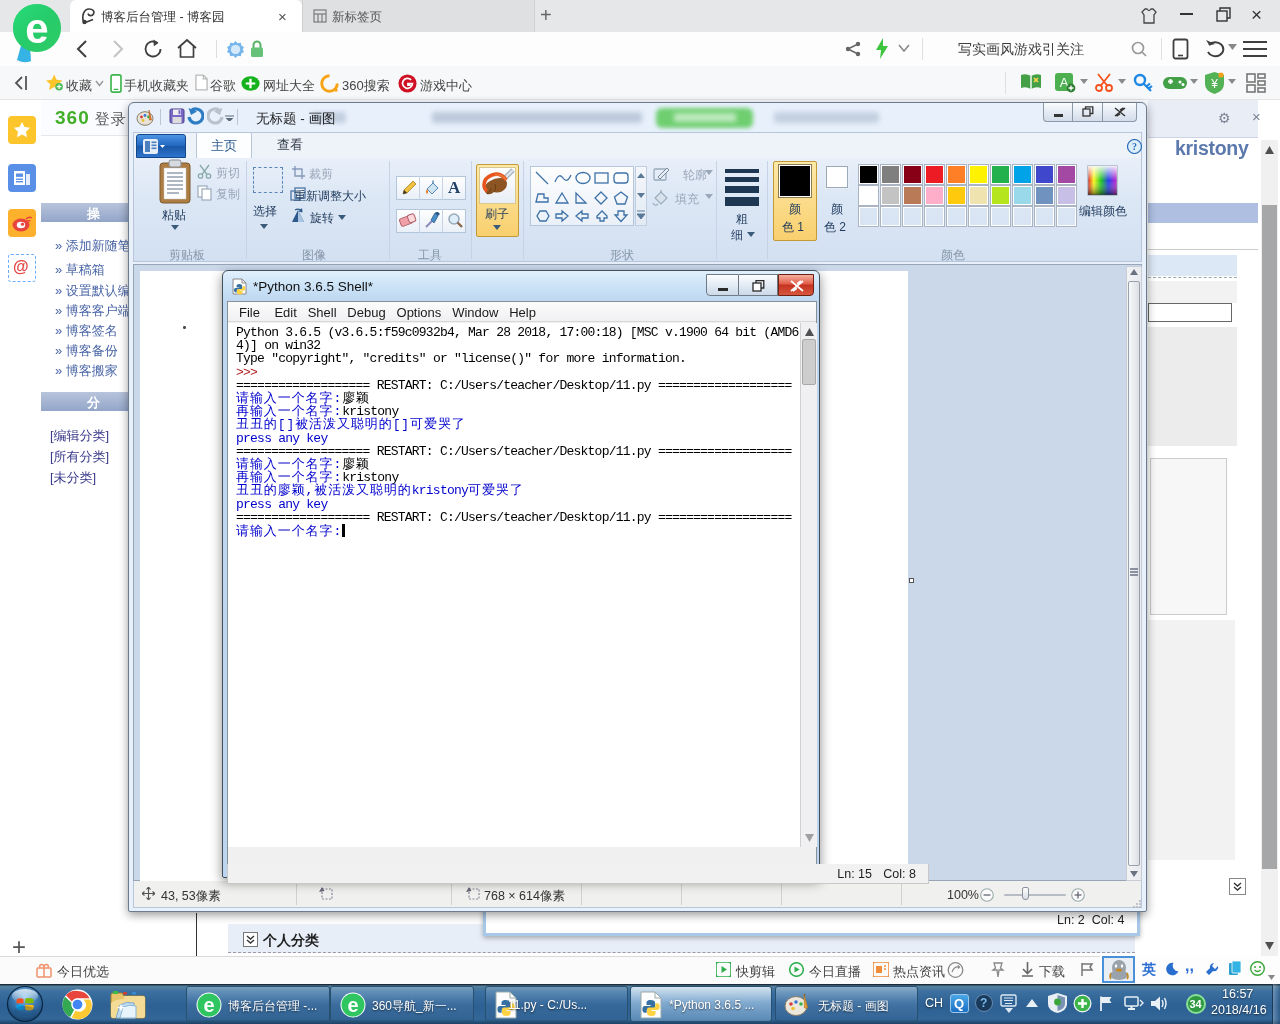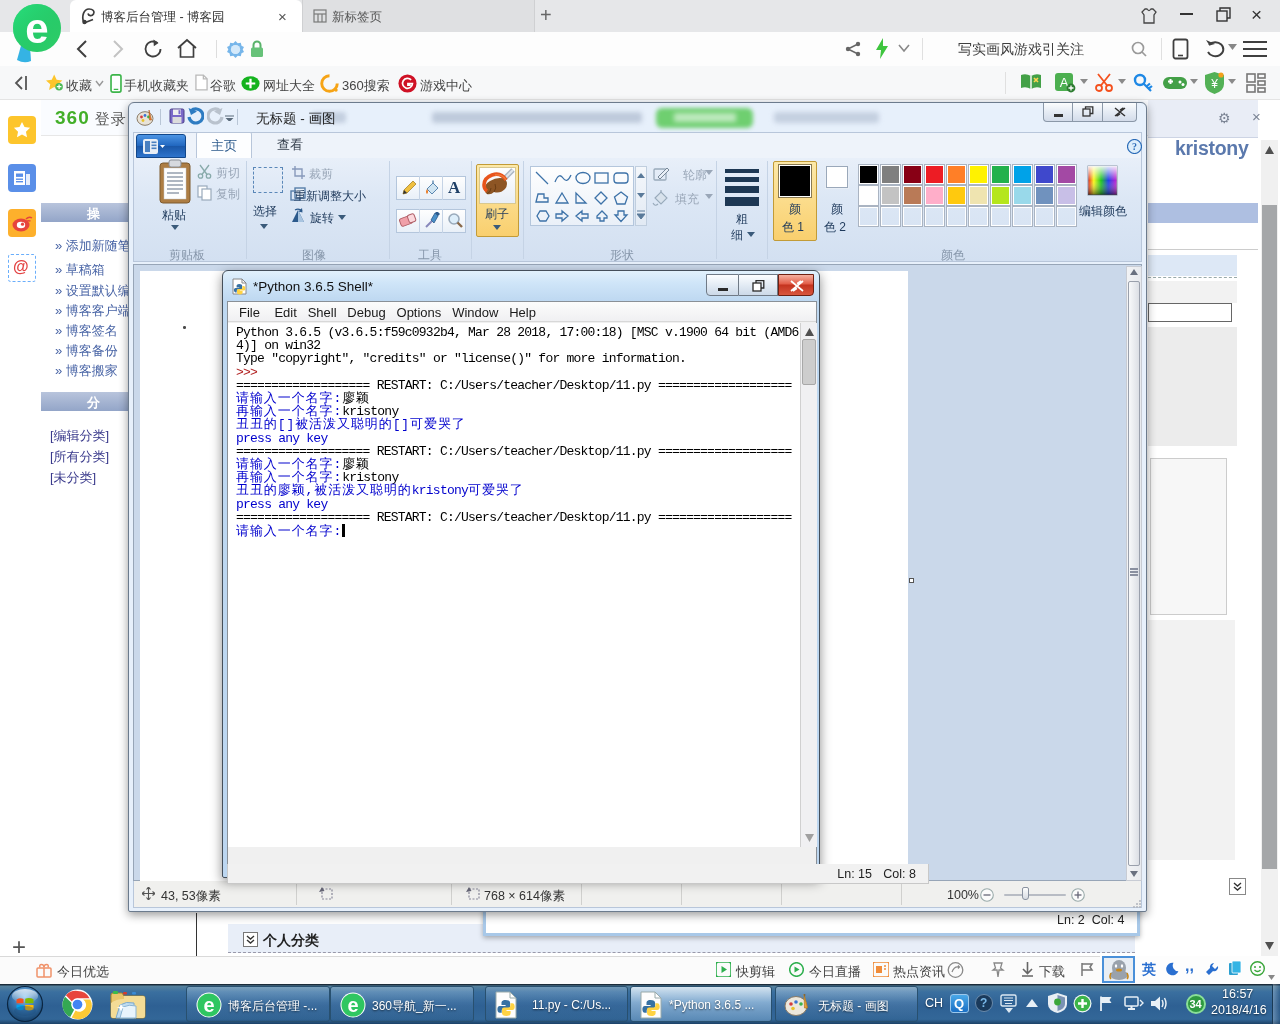--- a/index.html
+++ b/index.html
@@ -862,21 +862,21 @@
       <circle cx="13" cy="13" r="11.5" fill="#2fc661"></circle>
       <text x="13" y="20" text-anchor="middle" font-size="20" font-weight="bold" fill="#fff" font-family="Liberation Sans">e</text>
     </svg>
   <div class="abs tbtxt" style="left:372px;top:998px;">360导航_新一...</div>
   <svg class="abs" style="left:494px;top:991px" width="24" height="28" viewBox="0 0 24 28">
     <path d="M2 1 L16 1 L22 7 L22 27 L2 27 Z" fill="#fdfdfd" stroke="#9aa" stroke-width="1"></path>
     <path d="M16 1 L16 7 L22 7" fill="none" stroke="#9aa" stroke-width="1"></path>
     <path d="M11.5 9 c-3.4 0 -4 1.8 -4 3 l0 2.1 l4.1 0 l0 .8 l-5.8 0 c-1.7 0 -2.4 1.6 -2.4 3.4 c0 1.8 .7 3.5 2.4 3.5 l1.9 0 l0 -2 c0 -1.4 .9 -2.3 2.3 -2.3 l4.1 0 c1.2 0 2 -.9 2 -2.1 l0 -3.4 c0 -1.8 -1.4 -3 -4.6 -3 Z" fill="#3771a2"></path>
     <path d="M12.6 25 c3.4 0 4 -1.8 4 -3 l0 -2.1 l-4.1 0 l0 -.8 l5.8 0 c1.7 0 2.4 -1.6 2.4 -3.4 c0 -1.8 -.7 -3.5 -2.4 -3.5 l-1.9 0 l0 2 c0 1.4 -.9 2.3 -2.3 2.3 l-4.1 0 c-1.2 0 -2 .9 -2 2.1 l0 3.4 c0 1.8 1.4 3 4.6 3 Z" fill="#ffd343"></path>
   </svg>
-  <div class="abs tbtxt" style="left:532px;top:998px;text-align:center;">11.py - C:/Us...</div>
+  <div class="abs tbtxt" style="left:508px;top:998px;text-align:center;">11.py - C:/Us...</div>
   <svg class="abs" style="left:639px;top:991px" width="24" height="28" viewBox="0 0 24 28">
     <path d="M2 1 L16 1 L22 7 L22 27 L2 27 Z" fill="#fdfdfd" stroke="#9aa" stroke-width="1"></path>
     <path d="M16 1 L16 7 L22 7" fill="none" stroke="#9aa" stroke-width="1"></path>
     <path d="M11.5 9 c-3.4 0 -4 1.8 -4 3 l0 2.1 l4.1 0 l0 .8 l-5.8 0 c-1.7 0 -2.4 1.6 -2.4 3.4 c0 1.8 .7 3.5 2.4 3.5 l1.9 0 l0 -2 c0 -1.4 .9 -2.3 2.3 -2.3 l4.1 0 c1.2 0 2 -.9 2 -2.1 l0 -3.4 c0 -1.8 -1.4 -3 -4.6 -3 Z" fill="#3771a2"></path>
     <path d="M12.6 25 c3.4 0 4 -1.8 4 -3 l0 -2.1 l-4.1 0 l0 -.8 l5.8 0 c1.7 0 2.4 -1.6 2.4 -3.4 c0 -1.8 -.7 -3.5 -2.4 -3.5 l-1.9 0 l0 2 c0 1.4 -.9 2.3 -2.3 2.3 l-4.1 0 c-1.2 0 -2 .9 -2 2.1 l0 3.4 c0 1.8 1.4 3 4.6 3 Z" fill="#ffd343"></path>
   </svg>
   <div class="abs tbtxt" style="left:669px;top:998px;">*Python 3.6.5 ...</div>
   <svg class="abs" style="left:784px;top:992px" width="28" height="26" viewBox="0 0 28 26">
     <ellipse cx="12" cy="14" rx="11" ry="9.5" fill="#ece7dc" stroke="#8a7b66" stroke-width="1"></ellipse>
     <circle cx="7" cy="12" r="1.8" fill="#d43c3c"></circle>

